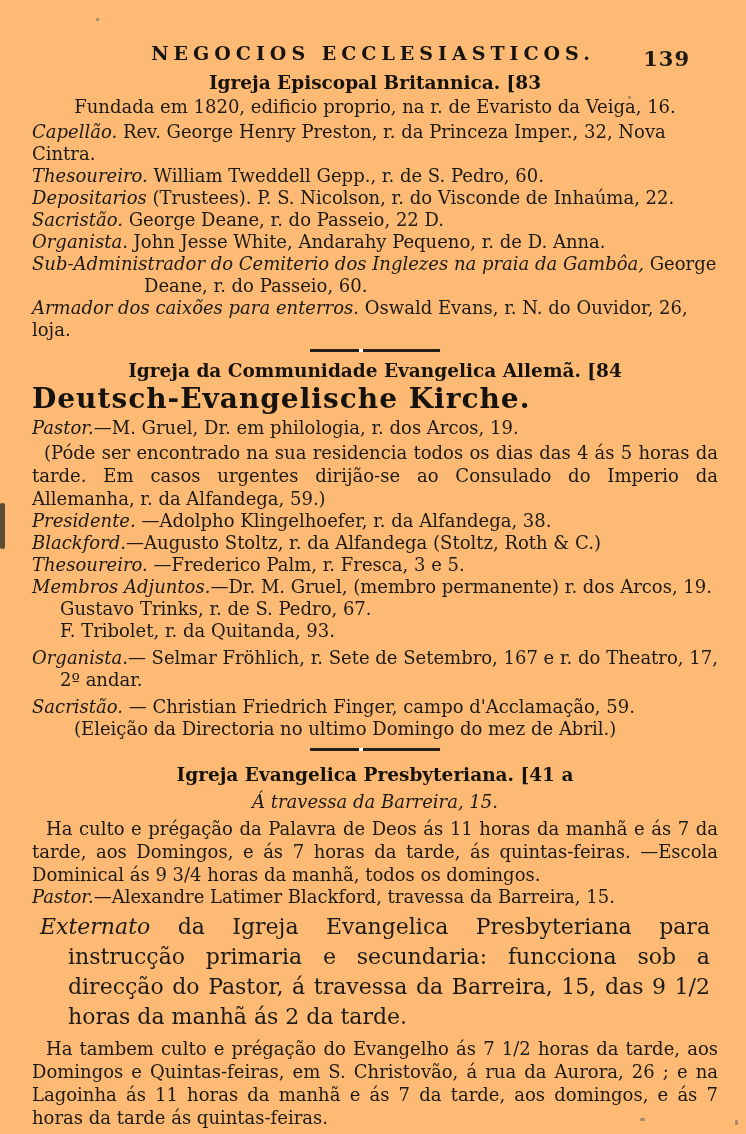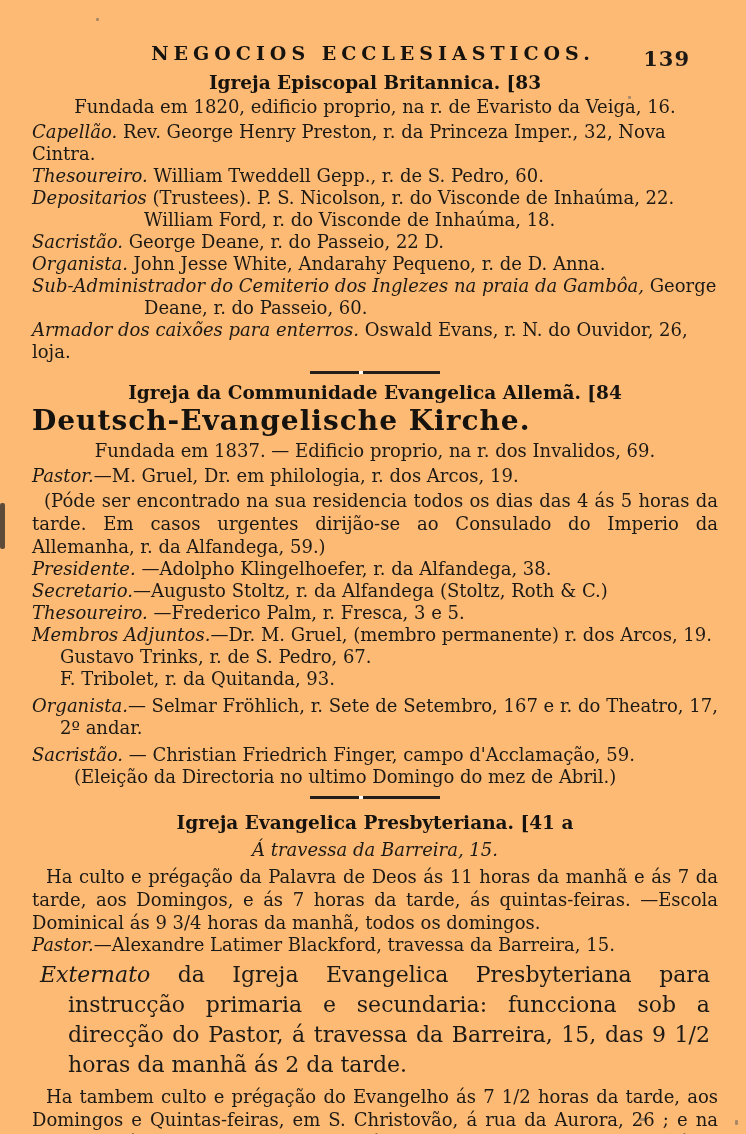--- a/index.html
+++ b/index.html
@@ -66,38 +66,36 @@
   </header>
 
   <main class="content">
 
     <section>
       <h2 class="sec-head"><span>Igreja Episcopal Britannica.</span> <span class="ref">[83</span></h2>
       <p class="founded">Fundada em 1820, edificio proprio, na r. de Evaristo da Veiga, 16.</p>
       <p class="entry"><span class="lbl">Capellão.</span><span> Rev. George Henry Preston, r. da Princeza Imper., 32, Nova Cintra.</span></p>
       <p class="entry"><span class="lbl">Thesoureiro.</span><span> William Tweddell Gepp., r. de S. Pedro, 60.</span></p>
       <p class="entry"><span class="lbl">Depositarios</span><span> (Trustees). P. S. Nicolson, r. do Visconde de Inhaúma, 22.</span></p>
-      <p class="entry cont"><span>William Ford, r. do Visconde de Inhaúma, 18.</span></p>
       <p class="entry"><span class="lbl">Sacristão.</span><span> George Deane, r. do Passeio, 22 D.</span></p>
       <p class="entry"><span class="lbl">Organista.</span><span> John Jesse White, Andarahy Pequeno, r. de D. Anna.</span></p>
       <p class="entry"><span class="lbl">Sub-Administrador do Cemiterio dos Inglezes na praia da Gambôa,</span><span> George</span></p>
       <p class="entry cont"><span>Deane, r. do Passeio, 60.</span></p>
       <p class="entry"><span class="lbl">Armador dos caixões para enterros.</span><span> Oswald Evans, r. N. do Ouvidor, 26, loja.</span></p>
     </section>
 
     <div class="divider"></div>
 
     <section>
       <h2 class="sec-head"><span>Igreja da Communidade Evangelica Allemã.</span> <span class="ref">[84</span></h2>
       <div class="blackletter">Deutsch-Evangelische Kirche.</div>
-      <p class="founded">Fundada em 1837. — Edificio proprio, na r. dos Invalidos, 69.</p>
       <p class="entry"><span class="lbl">Pastor.</span><span>—M. Gruel, Dr. em philologia, r. dos Arcos, 19.</span></p>
       <p class="note">(Póde ser encontrado na sua residencia todos os dias das 4 ás 5 horas da tarde. Em casos urgentes dirijão-se ao Consulado do Imperio da Allemanha, r. da Alfandega, 59.)</p>
       <p class="entry"><span class="lbl">Presidente.</span><span> —Adolpho Klingelhoefer, r. da Alfandega, 38.</span></p>
-      <p class="entry"><span class="lbl">Secretario.</span><span>—Augusto Stoltz, r. da Alfandega (Stoltz, Roth &amp; C.)</span></p>
+      <p class="entry"><span class="lbl">Blackford.</span><span>—Augusto Stoltz, r. da Alfandega (Stoltz, Roth &amp; C.)</span></p>
       <p class="entry"><span class="lbl">Thesoureiro.</span><span> —Frederico Palm, r. Fresca, 3 e 5.</span></p>
       <p class="entry"><span class="lbl">Membros Adjuntos.</span><span>—Dr. M. Gruel, (membro permanente) r. dos Arcos, 19.</span></p>
       <p class="entry cont-sm"><span>Gustavo Trinks, r. de S. Pedro, 67.</span></p>
       <p class="entry cont-sm"><span>F. Tribolet, r. da Quitanda, 93.</span></p>
       <p class="entry gap-top"><span class="lbl">Organista.</span><span>— Selmar Fröhlich, r. Sete de Setembro, 167 e r. do Theatro, 17,</span></p>
       <p class="entry cont-sm"><span>2º andar.</span></p>
       <p class="entry gap-top"><span class="lbl">Sacristão.</span><span> — Christian Friedrich Finger, campo d'Acclamação, 59.</span></p>
       <p class="entry cont-md"><span>(Eleição da Directoria no ultimo Domingo do mez de Abril.)</span></p>
     </section>
 

